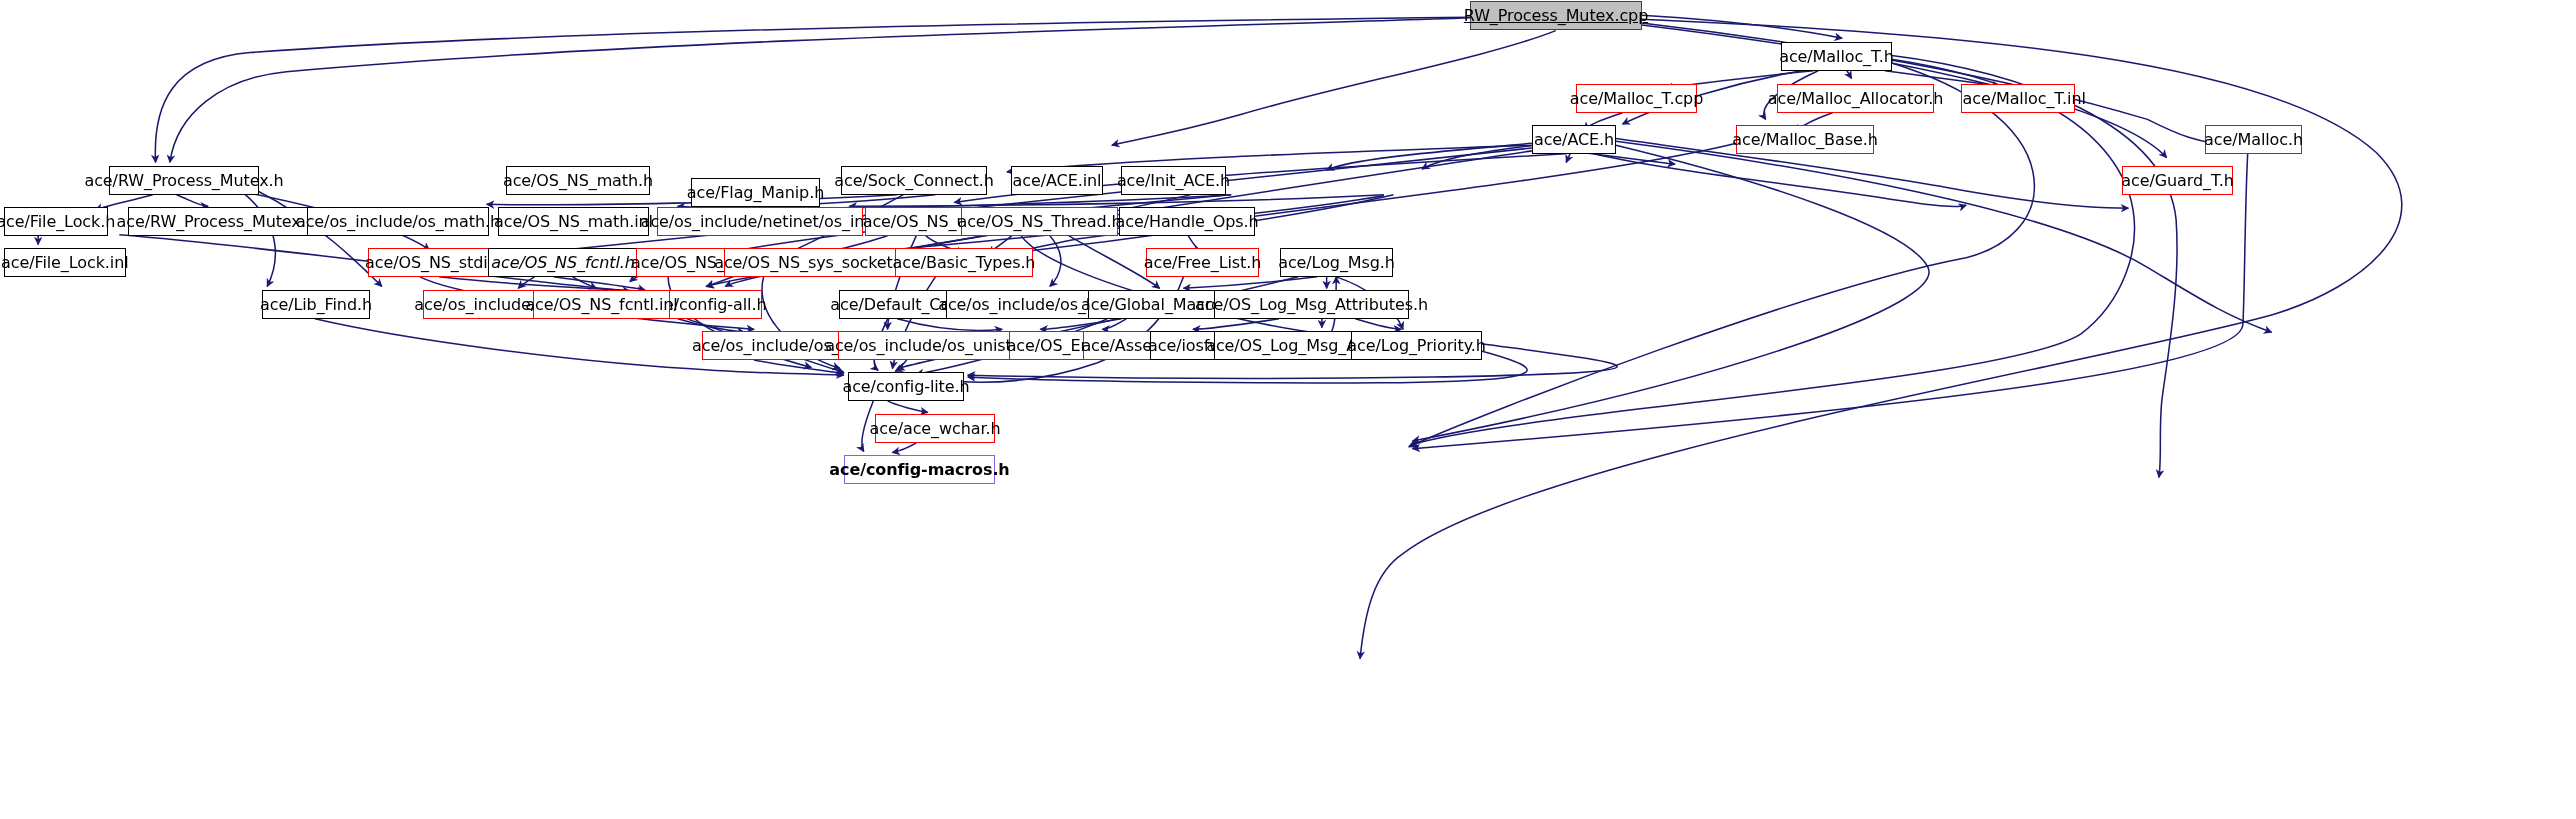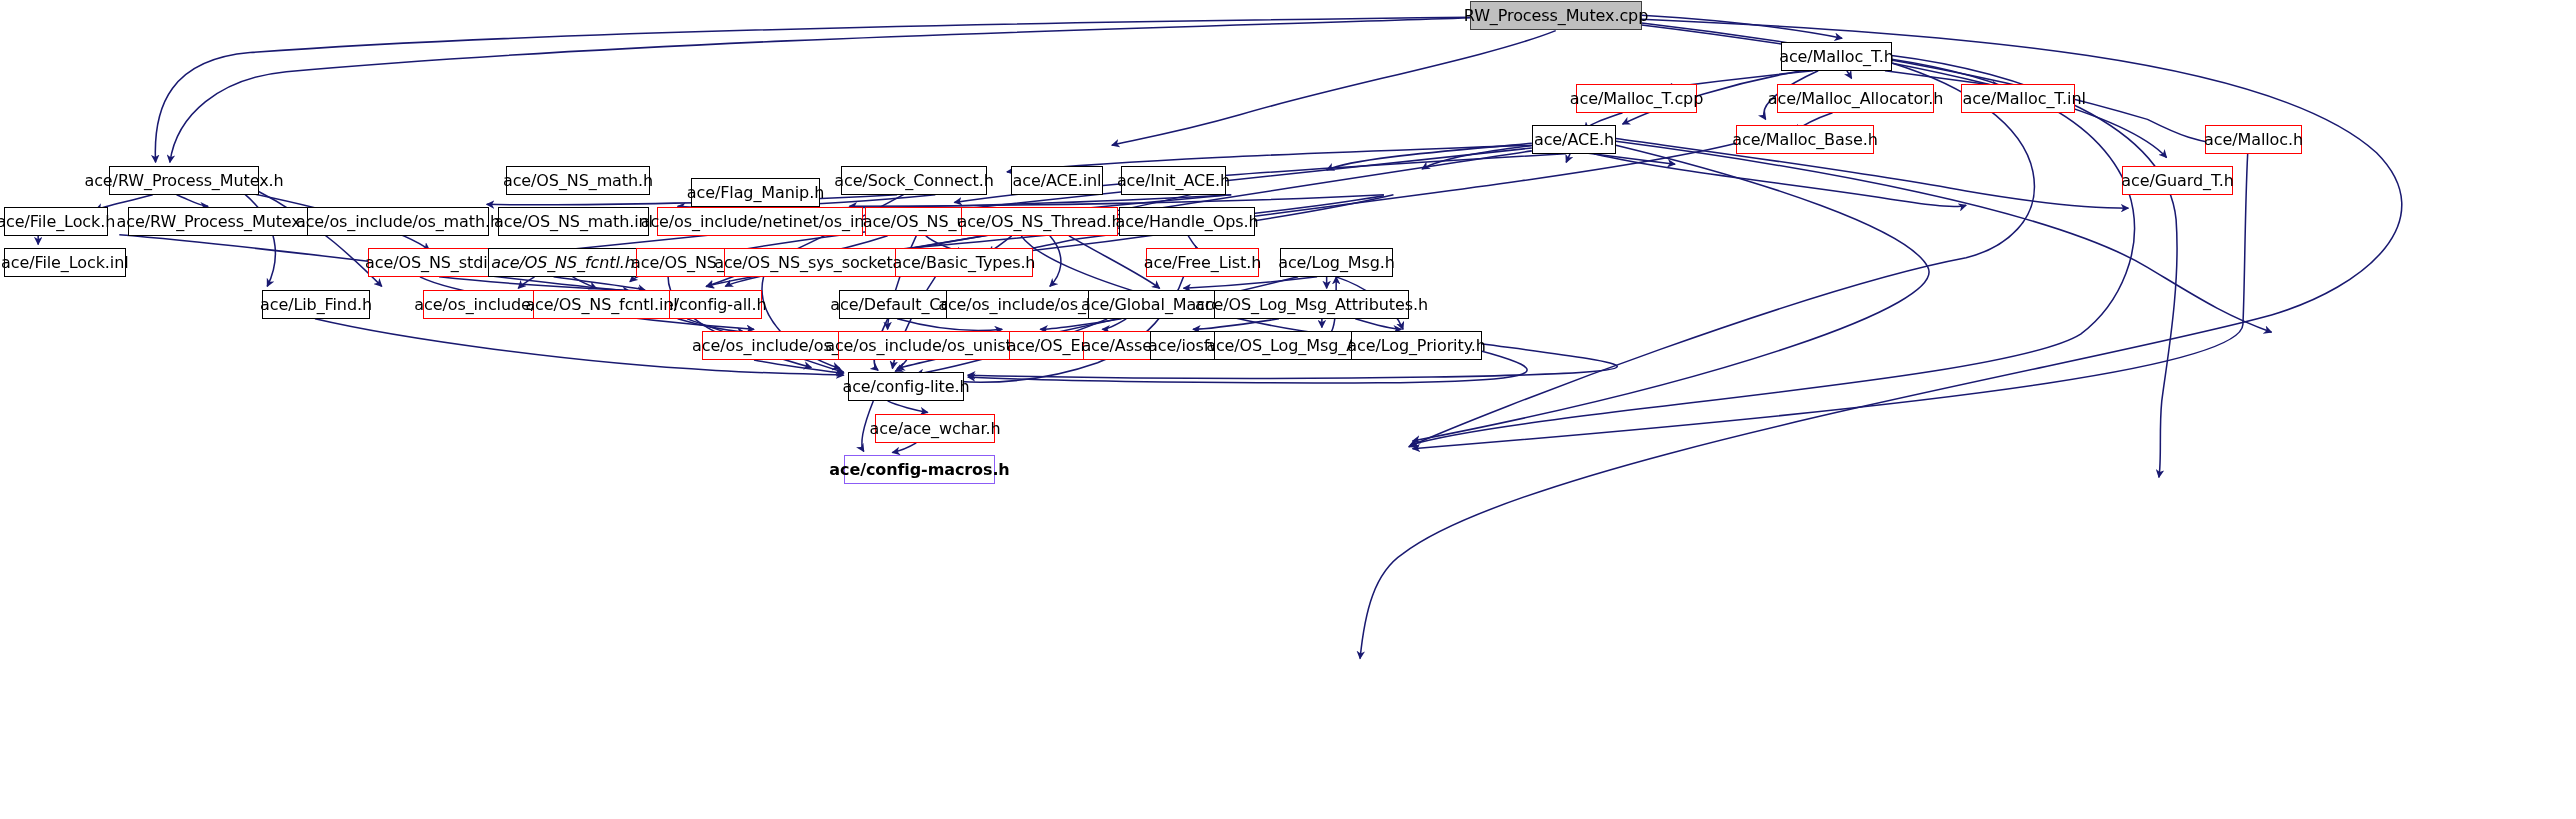--- a/index.html
+++ b/index.html
@@ -25,20 +25,21 @@
     font-size:16px;
     line-height:1;
     white-space:nowrap;
     padding:0 6.7px;
     letter-spacing:-0.1px;
   }
   .node.black{border:1px solid #000000;}
   .node.root{
     background:#bfbfbf;
     border:1px solid #404040;
+    text-decoration:underline;
   }
   .node.grey-border{border:1px solid #8b5cf6;font-weight:bold;}
 </style>
 </head>
 <body>
 
 <div id="canvas">
 
   <svg id="edges" viewBox="0 0 2699 859">
     <defs>

